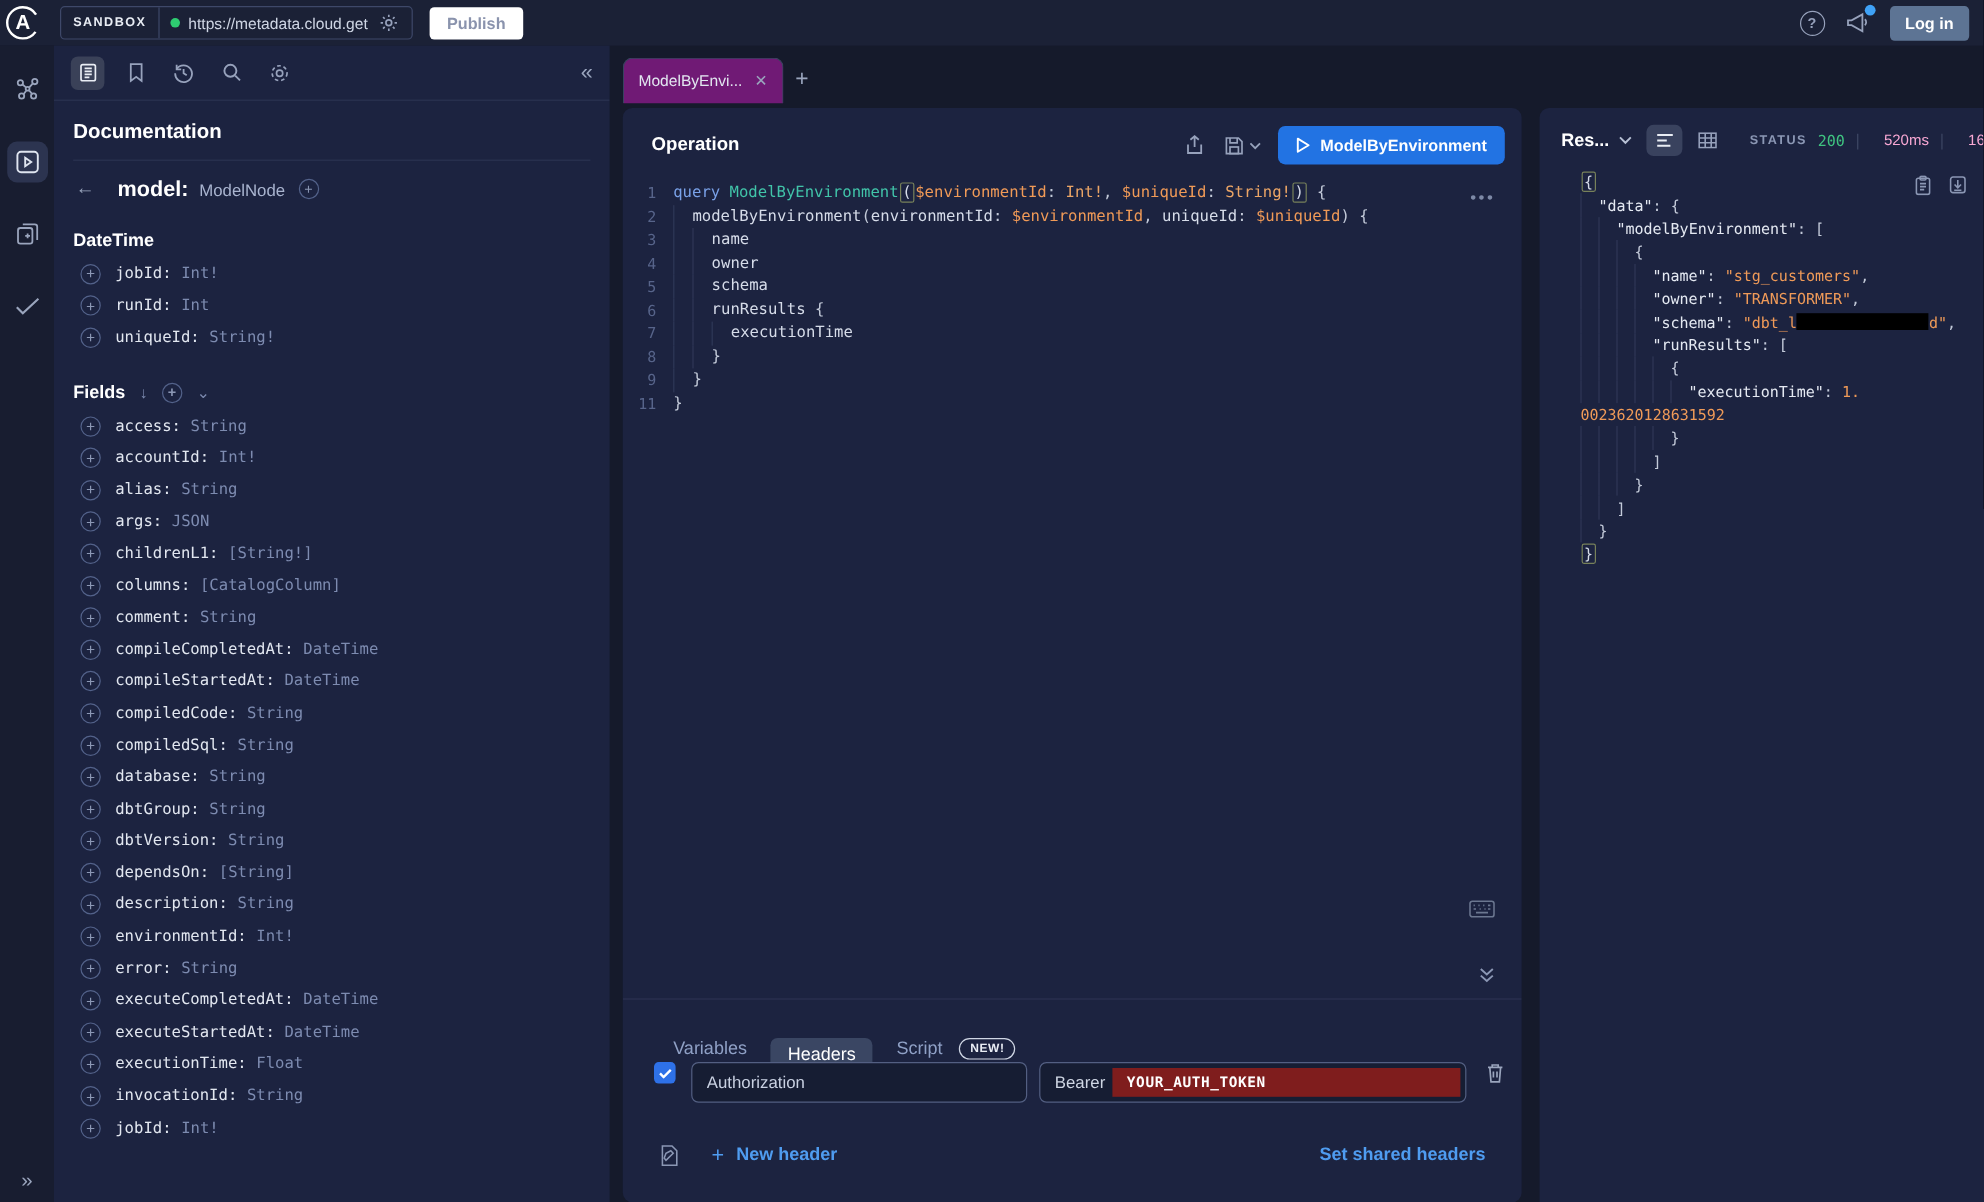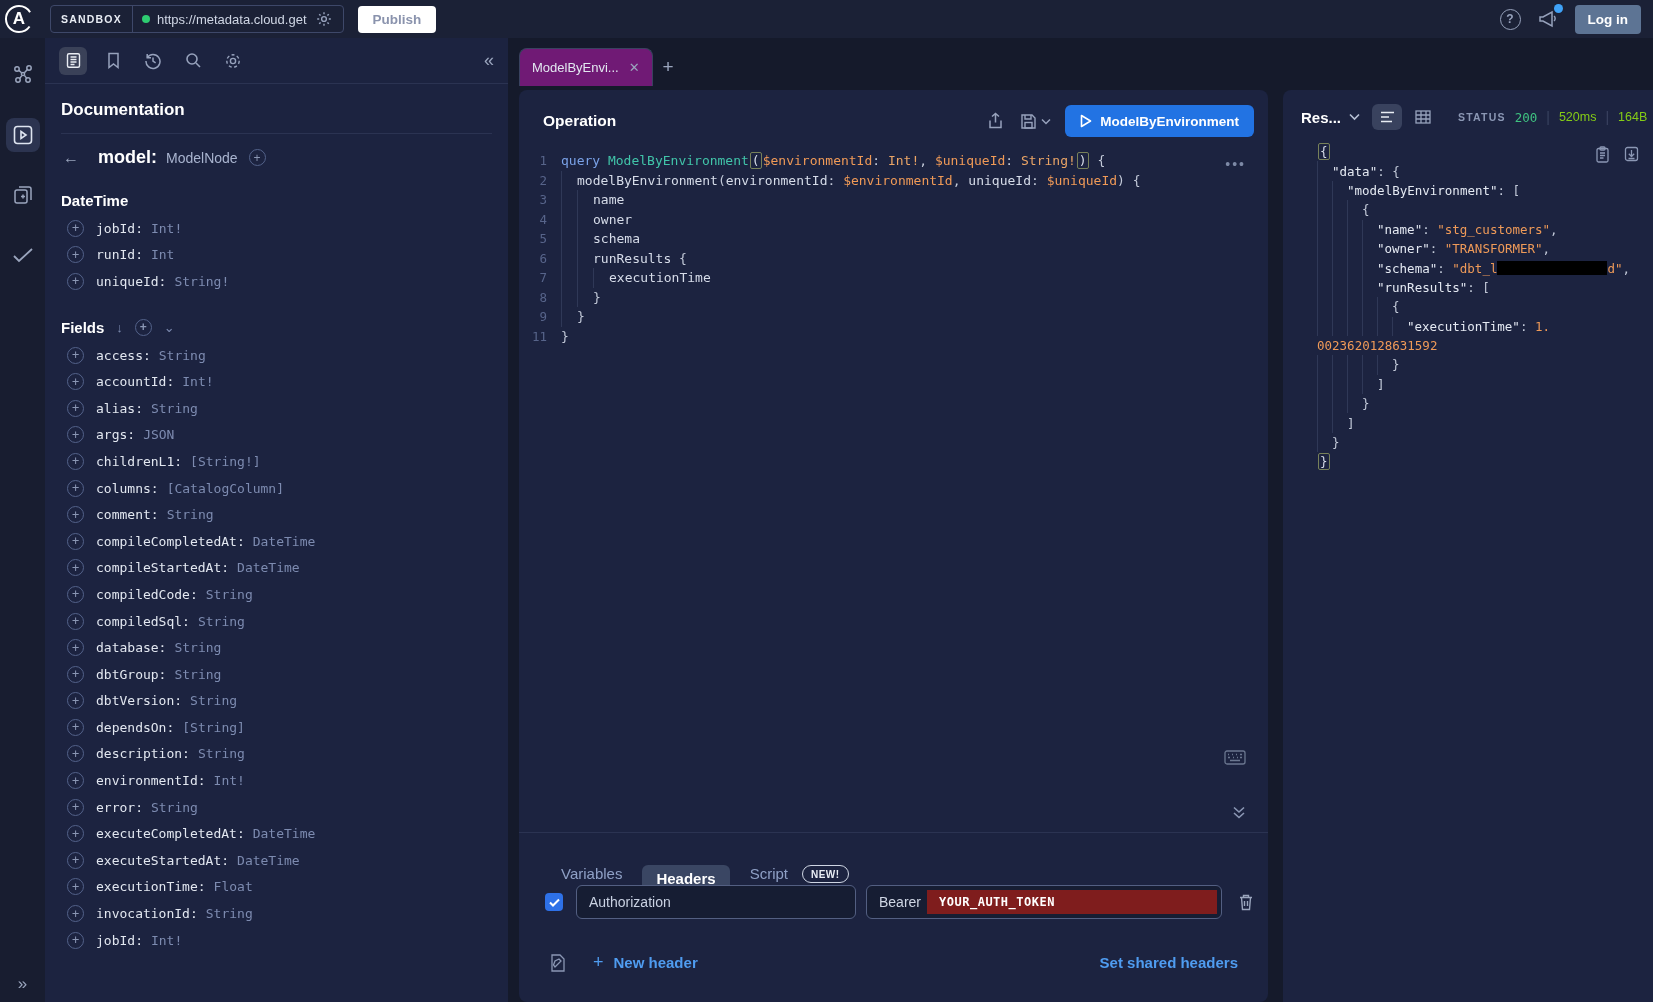--- a/index.html
+++ b/index.html
@@ -83,23 +83,23 @@
   .tk-fld { color:#d6dce9; }
   .tk-pln { color:#c3cad9; }
   .tk-bm  { color:#d6dce9; border:1px solid #77815a; border-radius:2px; padding:0 1px; margin:0 1px; }
   .editor-dots { position:absolute; right:22px; top:66px; color:#7d89a6; font-size:14px; letter-spacing:2px; }
   .kbd-icon { position:absolute; right:22px; top:660px; color:#6b7790; }
   .collapse-chevrons { position:absolute; right:22px; top:716px; color:#8b97b4; }
 
   .op-divider { position:absolute; left:0; top:742px; width:100%; border-top:1px solid #2b3352; }
   .bottom-tabs { position:absolute; left:0; top:775px; width:100%; display:flex; align-items:flex-start; gap:20px; padding:0 24px 0 42px; }
   .btab { font-size:15px; color:#8fa0c5; }
-  .btab.active { background:#3a4663; color:#fff; font-weight:bold; border-radius:6px; padding:5px 14px; }
+  .btab.active { background:#3a4663; color:#fff; font-weight:normal; border-radius:6px; padding:5px 14px; }
   .new-badge { border:1px solid #cfd6e4; border-radius:10px; color:#e9edf4; font-size:10px; font-weight:bold; letter-spacing:0.5px; padding:2.5px 8px; margin-left:-6px; }
-  .header-row { position:absolute; left:0; top:795px; width:100%; display:flex; align-items:center; padding-left:26px; }
+  .header-row { position:absolute; left:0; top:795px; width:100%; display:flex; align-items:flex-start; padding-left:26px; }
   .checkbox { width:18px; height:18px; border-radius:4px; background:#2e71e8; color:#fff; display:flex; align-items:center; justify-content:center; }
   .hdr-name-input { margin-left:13px; width:280px; height:34px; background:#161d33; border:1px solid #535f82; border-radius:6px; color:#c9d1e2; font-size:14px; padding:0 12px; font-family:inherit; }
   .hdr-value { margin-left:10px; width:356px; height:34px; background:#161d33; border:1px solid #535f82; border-radius:6px; display:flex; align-items:center; padding:0 4px 0 12px; overflow:hidden; }
   .bearer-prefix { color:#cfd6e4; font-size:14px; margin-right:6px; }
   .token-black { background:#7f1d1d; color:#fff; font-family:"DejaVu Sans Mono",monospace; font-size:12px; font-weight:bold; padding:5px 12px; letter-spacing:0.5px; flex:1; }
   .trash-btn { margin-left:16px; color:#9aa5bd; background:none; border:none; }
   .bottom-actions { position:absolute; left:0; top:862px; width:100%; display:flex; align-items:center; padding:0 30px; gap:26px; }
   .env-icon { color:#8b97b4; }
   .new-header-btn { display:flex; align-items:center; gap:10px; color:#4f9cf0; font-size:15px; font-weight:bold; background:none; border:none; font-family:inherit; }
   .plus-glyph { font-size:18px; font-weight:normal; }
@@ -110,21 +110,21 @@
   .resp-header { display:flex; align-items:center; padding:14px 10px 0 18px; gap:8px; }
   .resp-title { font-size:15px; font-weight:bold; color:#fff; }
   .resp-chevron { color:#b7c0d4; margin-right:4px; }
   .view-toggle { display:flex; align-items:center; gap:6px; }
   .vt { width:30px; height:26px; display:flex; align-items:center; justify-content:center; color:#97a2bc; border-radius:6px; }
   .vt.active { background:#39425e; color:#e9edf4; }
   .resp-meta { display:flex; align-items:center; gap:9px; margin-left:12px; }
   .status-label { font-size:10.5px; letter-spacing:1.2px; color:#8b97b4; font-weight:bold; }
   .status-code { font-size:12.5px; color:#3fc380; font-family:"DejaVu Sans Mono",monospace; }
   .meta-sep { color:#3a4360; font-size:14px; }
-  .meta-val { font-size:12.5px; color:#84cc16; }
+  .meta-val { font-size:12.5px; color:#f9a8d4;margin-left:11px; }
   .resp-body { position:relative; margin-top:12px; padding-left:34px; font-family:"DejaVu Sans Mono",monospace; font-size:12.5px; }
   .rl { display:flex; height:19.4px; align-items:center; white-space:pre; }
   .rind { display:inline-block; width:15px; height:19.4px; border-left:1px solid #2f3857; }
   .tk-key { color:#e4e9f2; }
   .tk-pun { color:#c3cad9; }
   .tk-str { color:#ef9a58; }
   .tk-num { color:#ef9a58; }
   .tk-redact { display:inline-block; background:#000; width:110px; height:14px; vertical-align:middle; }
   .resp-icons { position:absolute; right:14px; top:4px; display:flex; gap:14px; color:#8b97b4; }
 </style>

